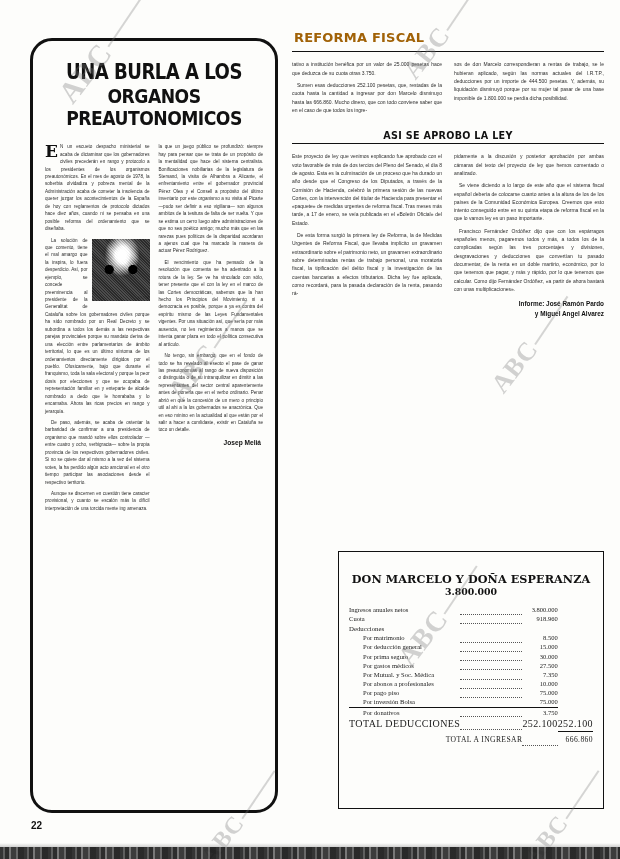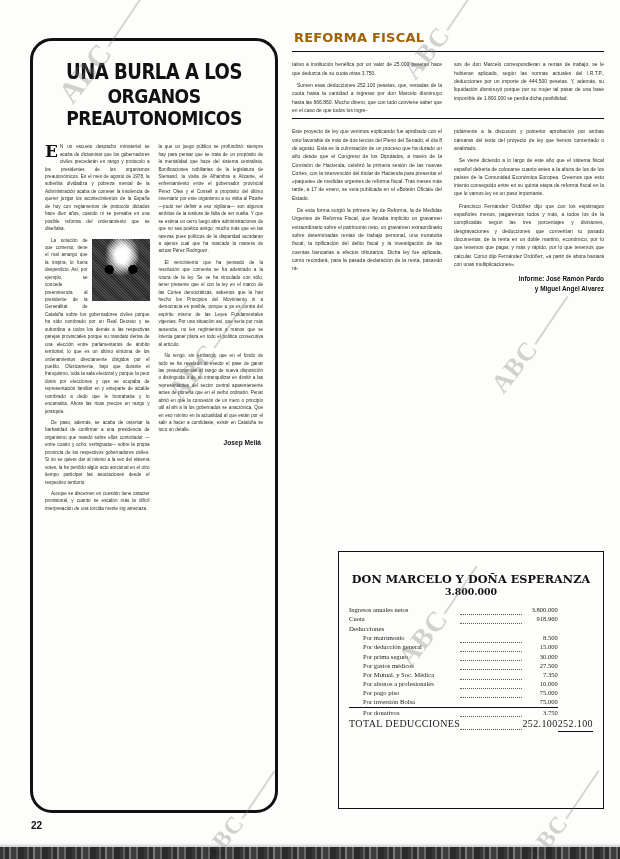--- a/index.html
+++ b/index.html
@@ -223,20 +223,21 @@
           <p>Sumen esas deducciones 252.100 pesetas, que, restadas de la cuota hasta la cantidad a ingresar por don Marcelo disminuyo hasta las 666.860. Mucho dinero, que con todo conviene saber que en el caso de que todos los ingre-</p>
         </div>
       </div>
       <div class="rcol">
         <div class="rtxt">
           <p class="first">sos de don Marcelo correspondieran a rentas de trabajo, se le hubieran aplicado, según las normas actuales del I.R.T.P., deducciones por un importe de 444.500 pesetas. Y, además, su liquidación disminuyó porque por su mujer tal pasar de una base imponible de 1.800.000 se perdía dicha posibilidad.</p>
         </div>
       </div>
     </div>
 
+    <div class="subhead">ASI SE APROBO LA LEY</div>
     <div class="subrule"></div>
 
     <div class="rcols">
       <div class="rcol">
         <div class="rtxt">
           <p class="first">Este proyecto de ley que venimos explicando fue aprobado con el voto favorable de más de dos tercios del Pleno del Senado, el día 8 de agosto. Esta es la culminación de un proceso que ha durado un año desde que el Congreso de los Diputados, a través de la Comisión de Hacienda, celebró la primera sesión de las nuevas Cortes, con la intervención del titular de Hacienda para presentar el «paquete» de medidas urgentes de reforma fiscal. Tras meses más tarde, a 17 de enero, se veía publicada en el «Boletín Oficial» del Estado.</p>
           <p>De esta forma surgió la primera ley de Reforma, la de Medidas Urgentes de Reforma Fiscal, que llevaba implícito un gravamen extraordinario sobre el patrimonio neto, un gravamen extraordinario sobre determinadas rentas de trabajo personal, una moratoria fiscal, la tipificación del delito fiscal y la investigación de las cuentas bancarias a efectos tributarios. Dicha ley fue aplicada, como recordará, para la pasada declaración de la renta, pasando rá-</p>
         </div>
       </div>
       <div class="rcol">
@@ -325,20 +326,25 @@
           <td class="lbl">TOTAL DEDUCCIONES</td>
           <td class="dots"></td>
           <td class="val">252.100</td>
           <td class="val2">252.100</td>
         </tr>
         <tr>
           <td colspan="3"></td>
           <td>
               <div class="hr-thin"></div>
             </td>
+        </tr>
+        <tr class="tot-row2">
+          <td class="lbl" colspan="2" style="text-align:right;">TOTAL A INGRESAR</td>
+          <td class="dots"></td>
+          <td class="val2">666.860</td>
         </tr>
       </tbody>
     </table>
   </div>
 
   <div class="wm slash" style="left:52px;top:56px;font-size:30px;">ABC</div>
   <div class="wm slash" style="left:398px;top:38px;font-size:26px;">ABC</div>
   <div class="wm slash" style="left:162px;top:356px;font-size:28px;">ABC</div>
   <div class="wm slash" style="left:486px;top:352px;font-size:26px;">ABC</div>
   <div class="wm slash" style="left:392px;top:622px;font-size:28px;">ABC</div>

